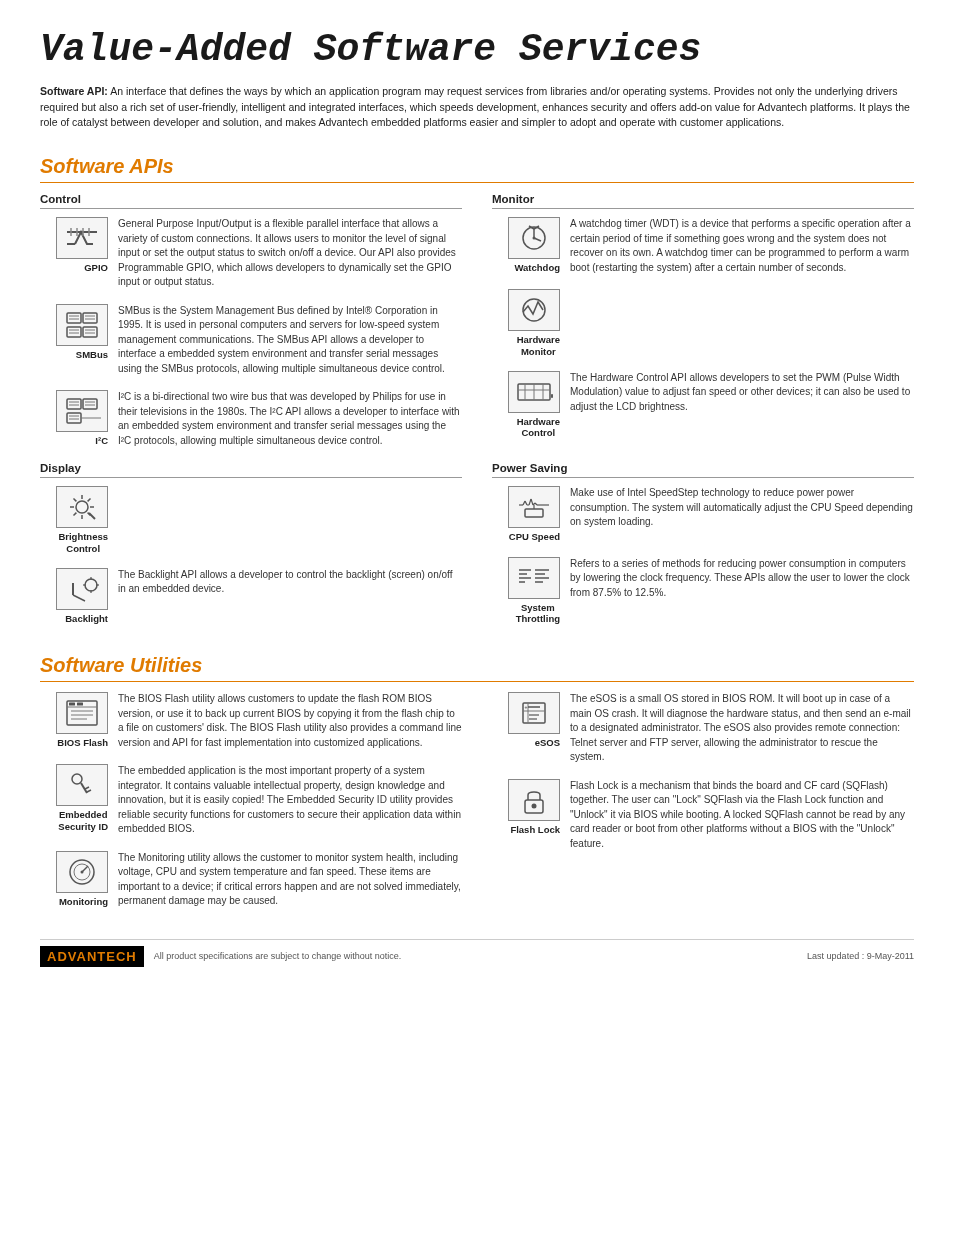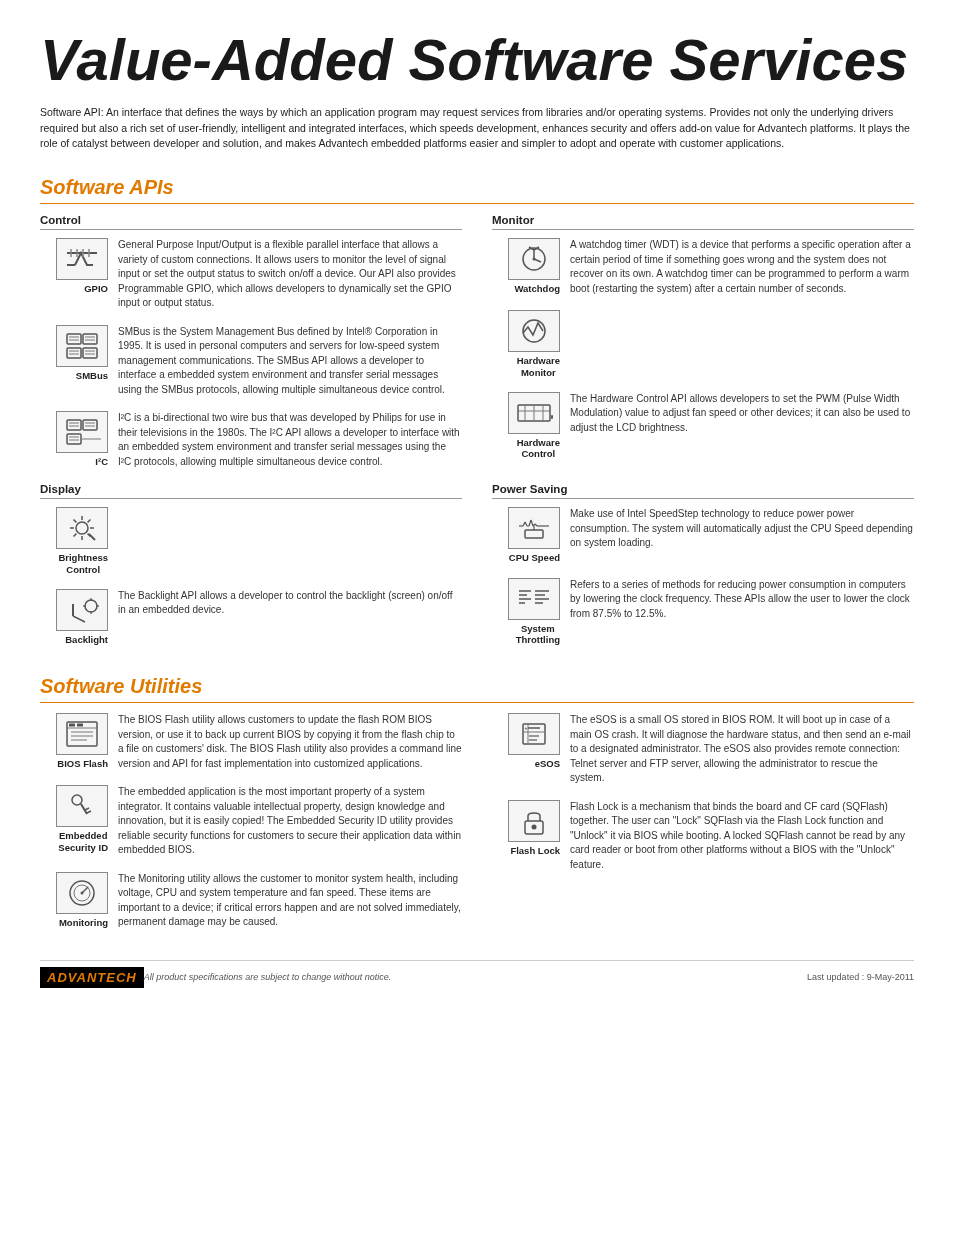--- a/index.html
+++ b/index.html
@@ -8,35 +8,36 @@
       font-size: 11px;
       color: #333;
       background: #fff;
       width: 954px;
       min-height: 1235px;
     }
     .page {
       padding: 30px 40px 20px 40px;
     }
     h1.main-title {
-      font-size: 58px;
+      font-size: 38px;
       font-weight: 900;
       color: #1a1a1a;
       font-style: italic;
       margin-bottom: 14px;
       line-height: 1.05;
+      font-family: Liberation Mono, monospace;
     }
     .intro-text {
       font-size: 10.5px;
       line-height: 1.5;
       margin-bottom: 24px;
       color: #222;
     }
     .intro-text strong {
-      font-weight: normal;
+      font-weight: bold;
     }
     .section-title {
       font-size: 20px;
       font-weight: 700;
       color: #e07b00;
       font-style: italic;
       border-bottom: 1.5px solid #e07b00;
       padding-bottom: 4px;
       margin-bottom: 10px;
     }
@@ -441,21 +442,21 @@
             <div class="api-label">Flash Lock</div>
           </div>
           <div class="api-desc">Flash Lock is a mechanism that binds the board and CF card (SQFlash) together. The user can "Lock" SQFlash via the Flash Lock function and "Unlock" it via BIOS while booting. A locked SQFlash cannot be read by any card reader or boot from other platforms without a BIOS with the "Unlock" feature.</div>
         </div>
 
       </div>
     </div>
   </div>
 
   <div class="footer">
-    <div style="display:flex;align-items:center;gap:0;font-style:italic;">
+    <div style="display:flex;align-items:center;gap:10px;">
       <div class="footer-logo">
         <span>AD</span><span style="color:#e07b00;">VANTECH</span>
       </div>
       <span>All product specifications are subject to change without notice.</span>
     </div>
     <span>Last updated : 9-May-2011</span>
   </div>
 
 </div>
 

